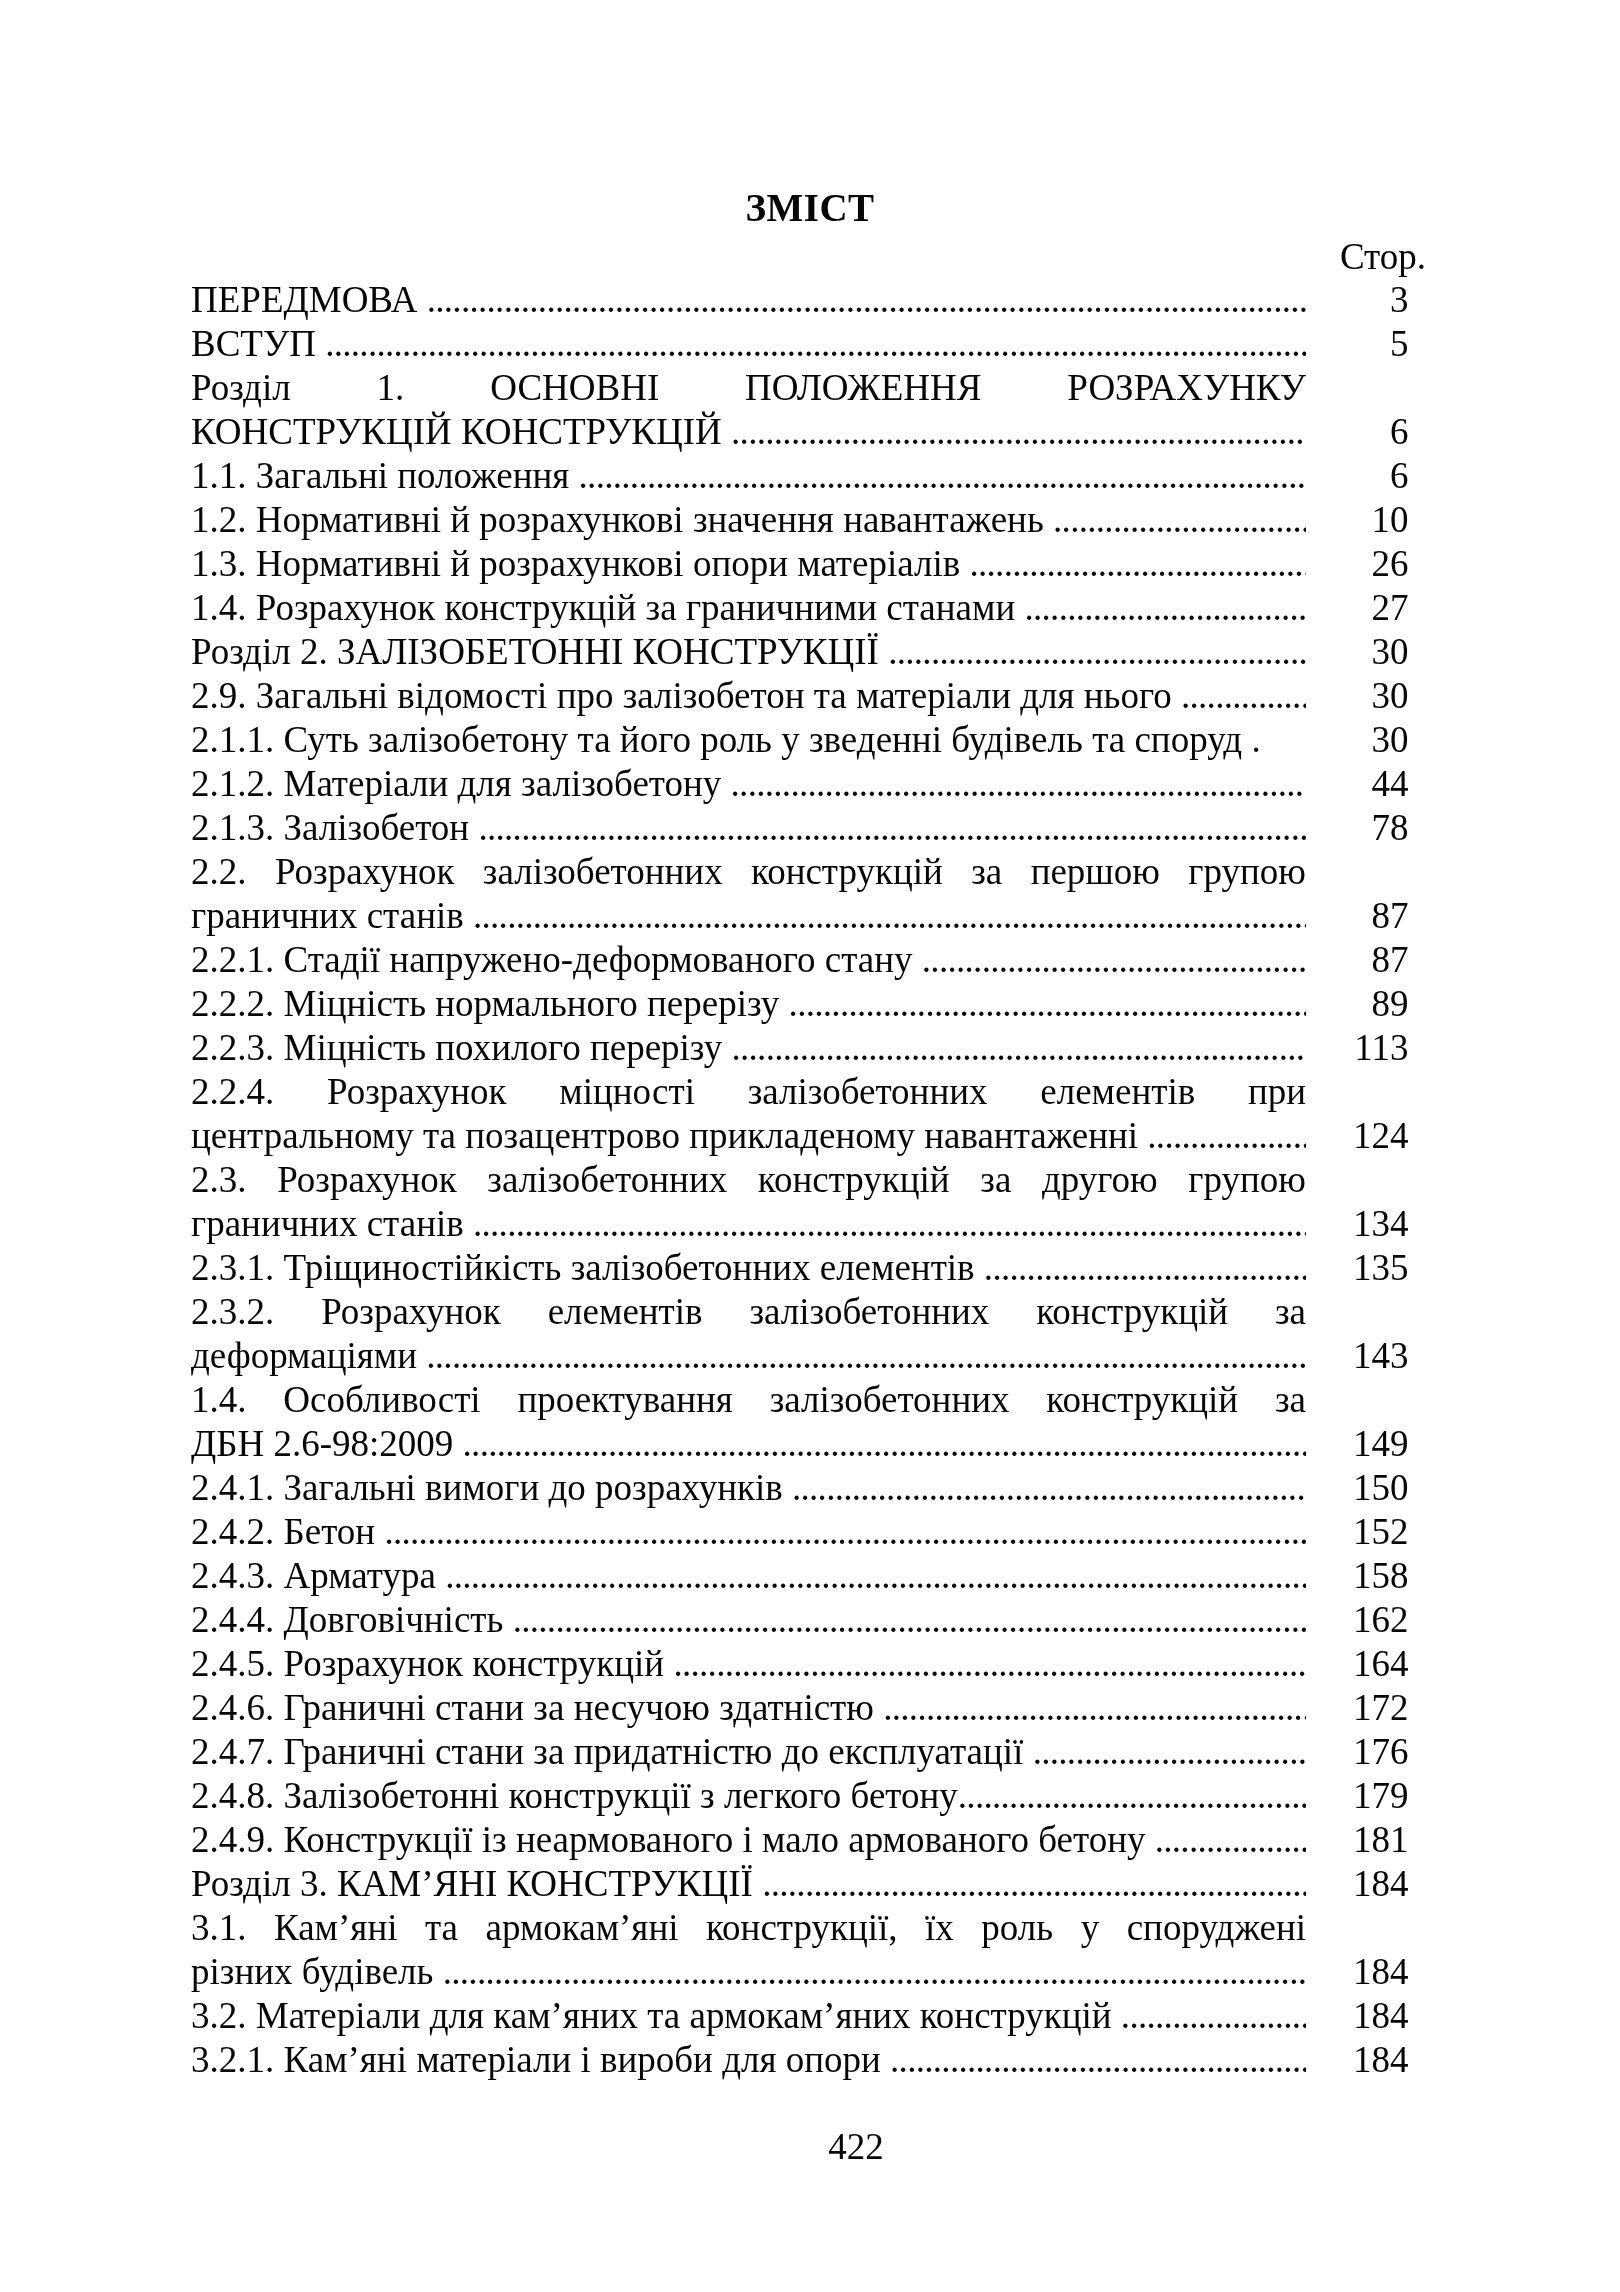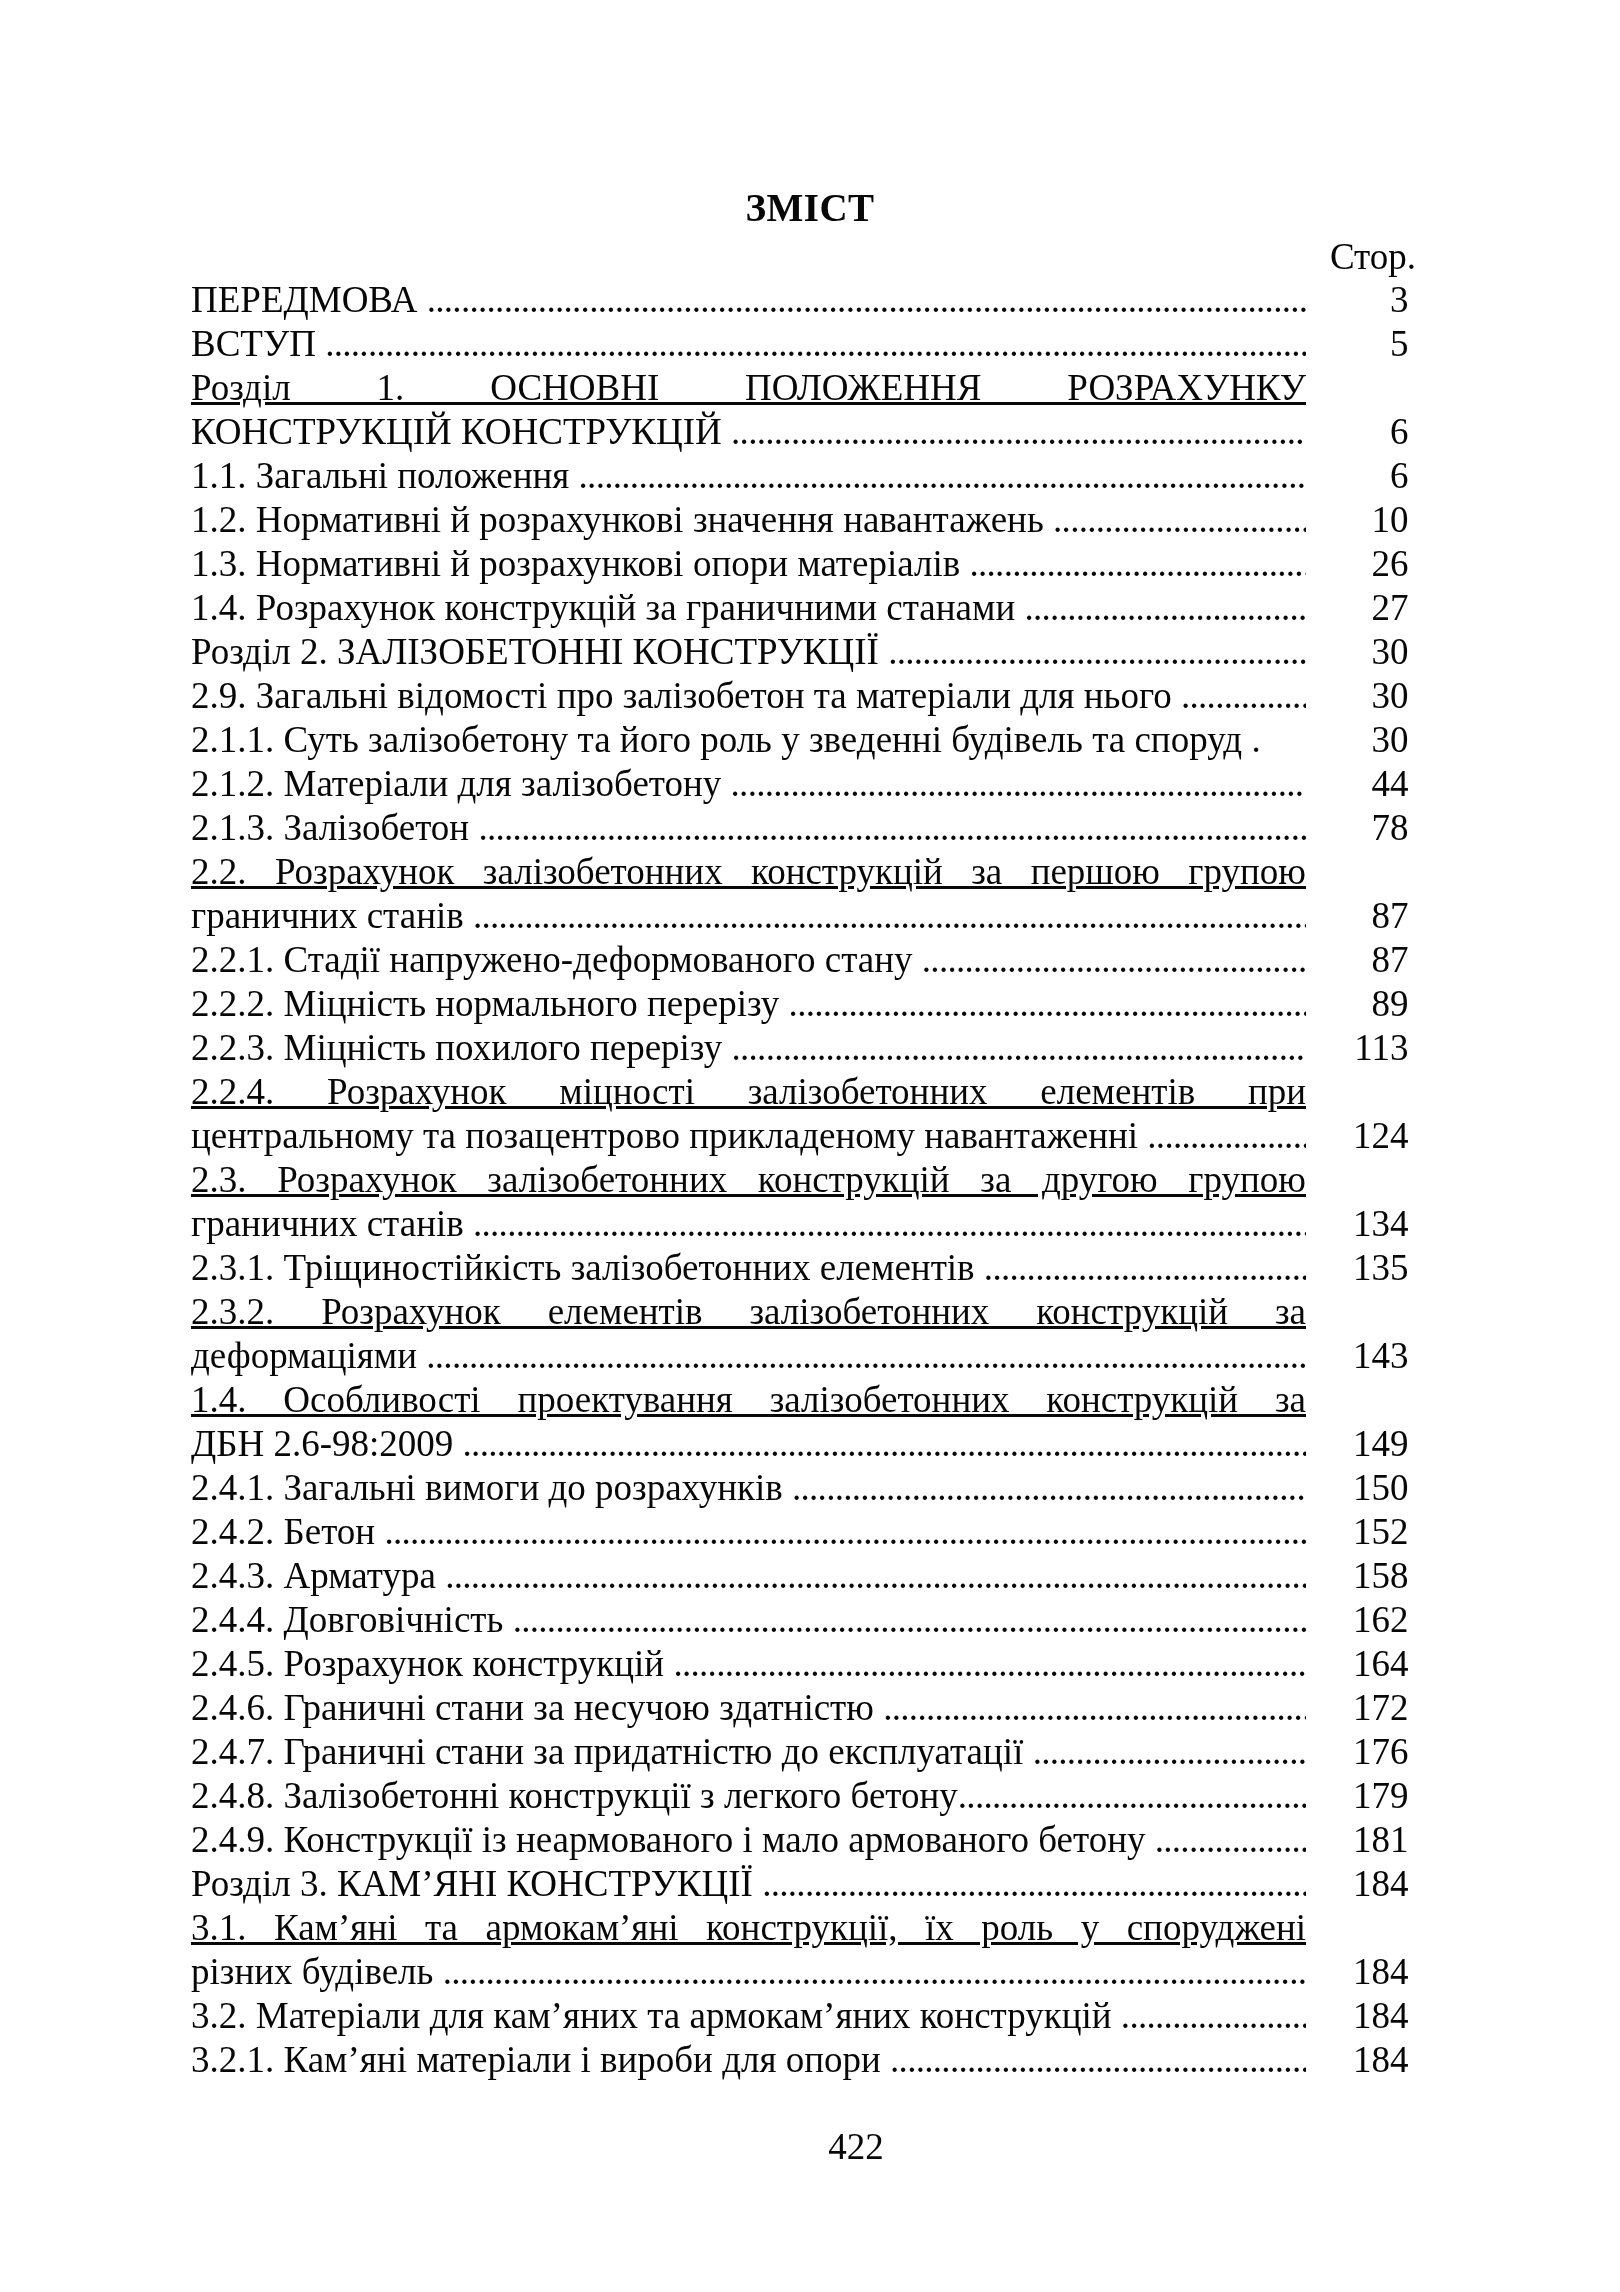--- a/index.html
+++ b/index.html
@@ -19,21 +19,21 @@
   .doc-title {
     position: absolute;
     top: 186px; left: 0; width: 1620px;
     text-align: center;
     font-size: 39px; font-weight: bold;
     line-height: 43px;
     letter-spacing: 0.5px;
   }
   .col-header {
     position: absolute;
-    top: 235px; left: 181px; width: 1237px;
+    top: 235px; left: 191px; width: 1237px;
     text-align: right;
     font-size: 37px; line-height: 43px;
     padding-right: 2px; box-sizing: border-box;
   }
   .toc {
     position: absolute;
     top: 278px; left: 191px; width: 1237px;
     font-size: 37px;
   }
   .row {
@@ -60,21 +60,20 @@
     text-align: right;
     padding-right: 19.6px;
     box-sizing: border-box;
   }
   .row.justify {
     display: block;
     width: 1115px;
     text-align: justify;
     text-align-last: justify;
     white-space: normal;
-    text-decoration: underline;
   }
   .page-footer {
     position: absolute;
     top: 2125px; left: 93px; width: 1526px;
     text-align: center;
     font-size: 37px; line-height: 43px;
   }
 </style>
 </head>
 <body>

